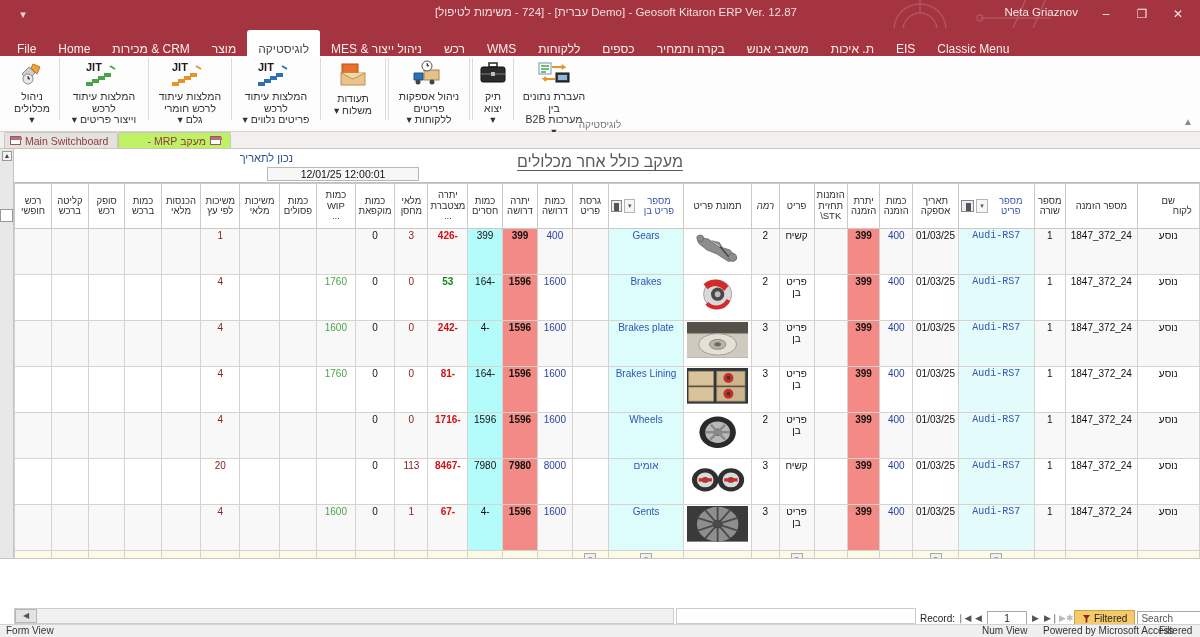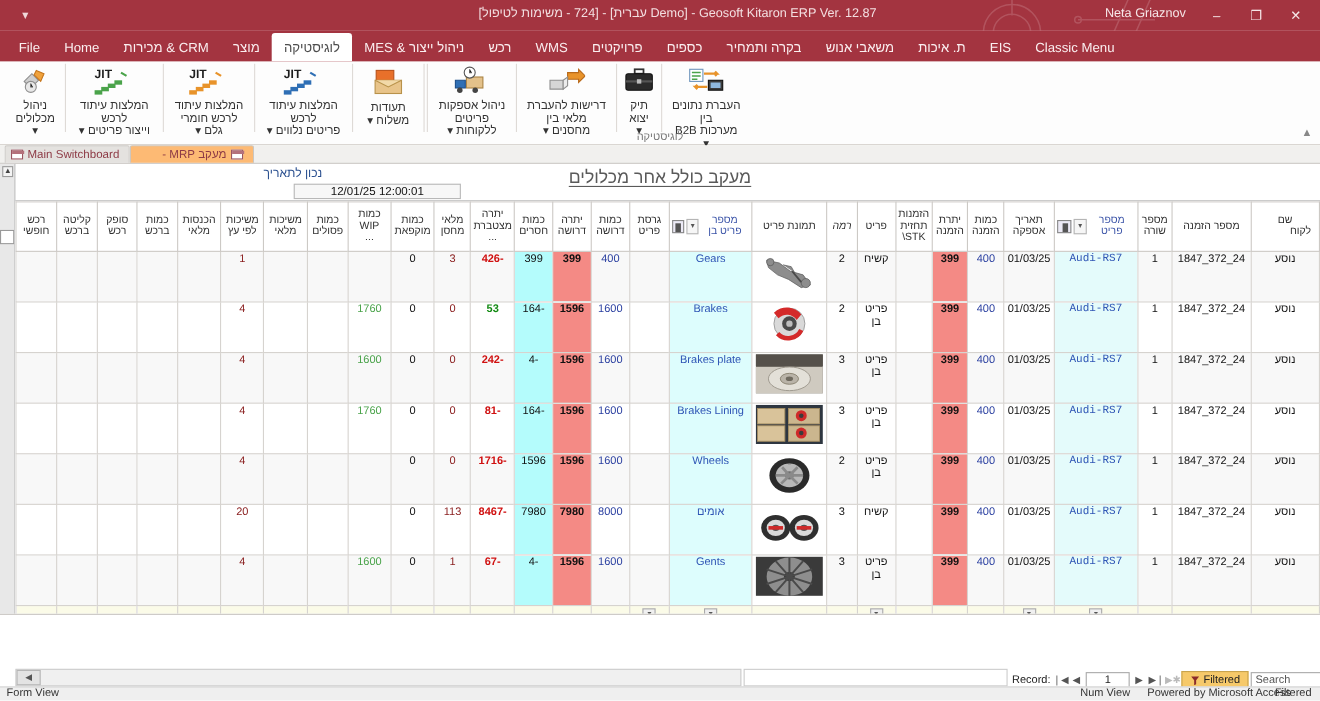--- a/index.html
+++ b/index.html
@@ -39,21 +39,21 @@
   .deco { position: absolute; right: 140px; top: -42px; width: 200px; height: 110px; opacity: .22; pointer-events: none; }
 
   
   .ribbon-tabs {
     position: absolute; top: 28px; left: 0; width: 1200px; height: 28px;
     background: #a33440; display: flex; align-items: flex-end; padding-left: 6px;
     overflow: hidden;
   }
   .rtab {
     height: 26px; padding: 0 11px; color: #fbeff0; font-size: 12px;
-    display: flex; align-items: center; white-space: nowrap; cursor: default;
+    display: flex; align-items: flex-end; white-space: nowrap; cursor: default;
   }
   .rtab.active { background: #fff; color: #4c4c4c; border-radius: 3px 3px 0 0; }
   .rtab.rtl { direction: rtl; }
 
   
   .ribbon {
     position: absolute; top: 56px; left: 0; width: 1200px; height: 76px;
     background: #fdfdfd; border-bottom: 1px solid #d6d2ce;
   }
   .ribbon-group {
@@ -84,21 +84,21 @@
     position: absolute; top: 132px; left: 0; width: 1200px; height: 17px;
     background: #f1f0ee; border-bottom: 1px solid #c9c6c2;
     display: flex; align-items: flex-end; padding-left: 4px;
   }
   .doctab {
     height: 16px; display: flex; align-items: center; gap: 4px;
     padding: 0 9px 0 5px; font-size: 10.5px; color: #8e3b46;
     background: #e4e2df; border: 1px solid #c9c6c2; border-bottom: none;
     border-radius: 2px 2px 0 0; cursor: default;
   }
-  .doctab.active { background: #fdba74; padding-left: 28px; }
+  .doctab.active { background: #bef264; padding-left: 28px; }
   .doctab .tico {
     width: 11px; height: 9px; background: #fff; border: 1px solid #9b5660;
     position: relative; flex: none;
   }
   .doctab .tico::before {
     content: ''; position: absolute; left: 0; top: 0; width: 11px; height: 3px; background: #b4717b;
   }
   .doctab.rtl { direction: rtl; }
 
   
@@ -274,21 +274,21 @@
       <div class="rtab rtl">
         <span>ניהול ייצור &amp; MES</span>
       </div>
       <div class="rtab rtl">
         <span>רכש</span>
       </div>
       <div class="rtab">
         <span>WMS</span>
       </div>
       <div class="rtab rtl">
-        <span>פרויקטים</span>
+        <span>ללקוחות</span>
       </div>
       <div class="rtab rtl">
         <span>כספים</span>
       </div>
       <div class="rtab rtl">
         <span>בקרה ותמחיר</span>
       </div>
       <div class="rtab rtl">
         <span>משאבי אנוש</span>
       </div>
@@ -390,31 +390,20 @@
               <circle cx="6" cy="22" r="2.5" fill="#444"></circle>
               <circle cx="20" cy="22" r="2.5" fill="#444"></circle>
               <circle cx="15" cy="6" r="5" fill="#fff" stroke="#555"></circle>
               <path d="M15 3 v3 h2" stroke="#555"></path>
             </svg>
           </span>
           <span class="lbl">ניהול אספקות
 פריטים ללקוחות ▾</span>
         </div>
         <div class="rsep"></div>
-        <div class="rbtn" style="width: 88px;">
-          <span class="ico">
-            <svg width="34" height="28" viewBox="0 0 34 28">
-              <path d="M18 6 h10 v-3 l6 6 -6 6 v-3 h-10 Z" fill="#e8932a" stroke="#b8691a"></path>
-              <path d="M2 13 h12 v8 H2 Z" fill="#d6d6d6" stroke="#8f8f8f"></path>
-              <path d="M14 13 l4-3 v8 l-4 3 Z" fill="#ececec" stroke="#8f8f8f"></path>
-            </svg>
-          </span>
-          <span class="lbl">דרישות להעברת
-מלאי בין מחסנים ▾</span>
-        </div>
         <div class="rsep"></div>
         <div class="rbtn" style="width: 38px;">
           <span class="ico">
             <svg width="30" height="28" viewBox="0 0 30 28">
               <rect x="11" y="3" width="8" height="4" fill="none" stroke="#333" stroke-width="1.6"></rect>
               <rect x="3" y="7" width="24" height="15" rx="2" fill="#2b2b2b" stroke="#111"></rect>
               <rect x="3" y="13" width="24" height="2" fill="#555"></rect>
               <rect x="13" y="12" width="4" height="4" fill="#bdbdbd"></rect>
             </svg>
           </span>

